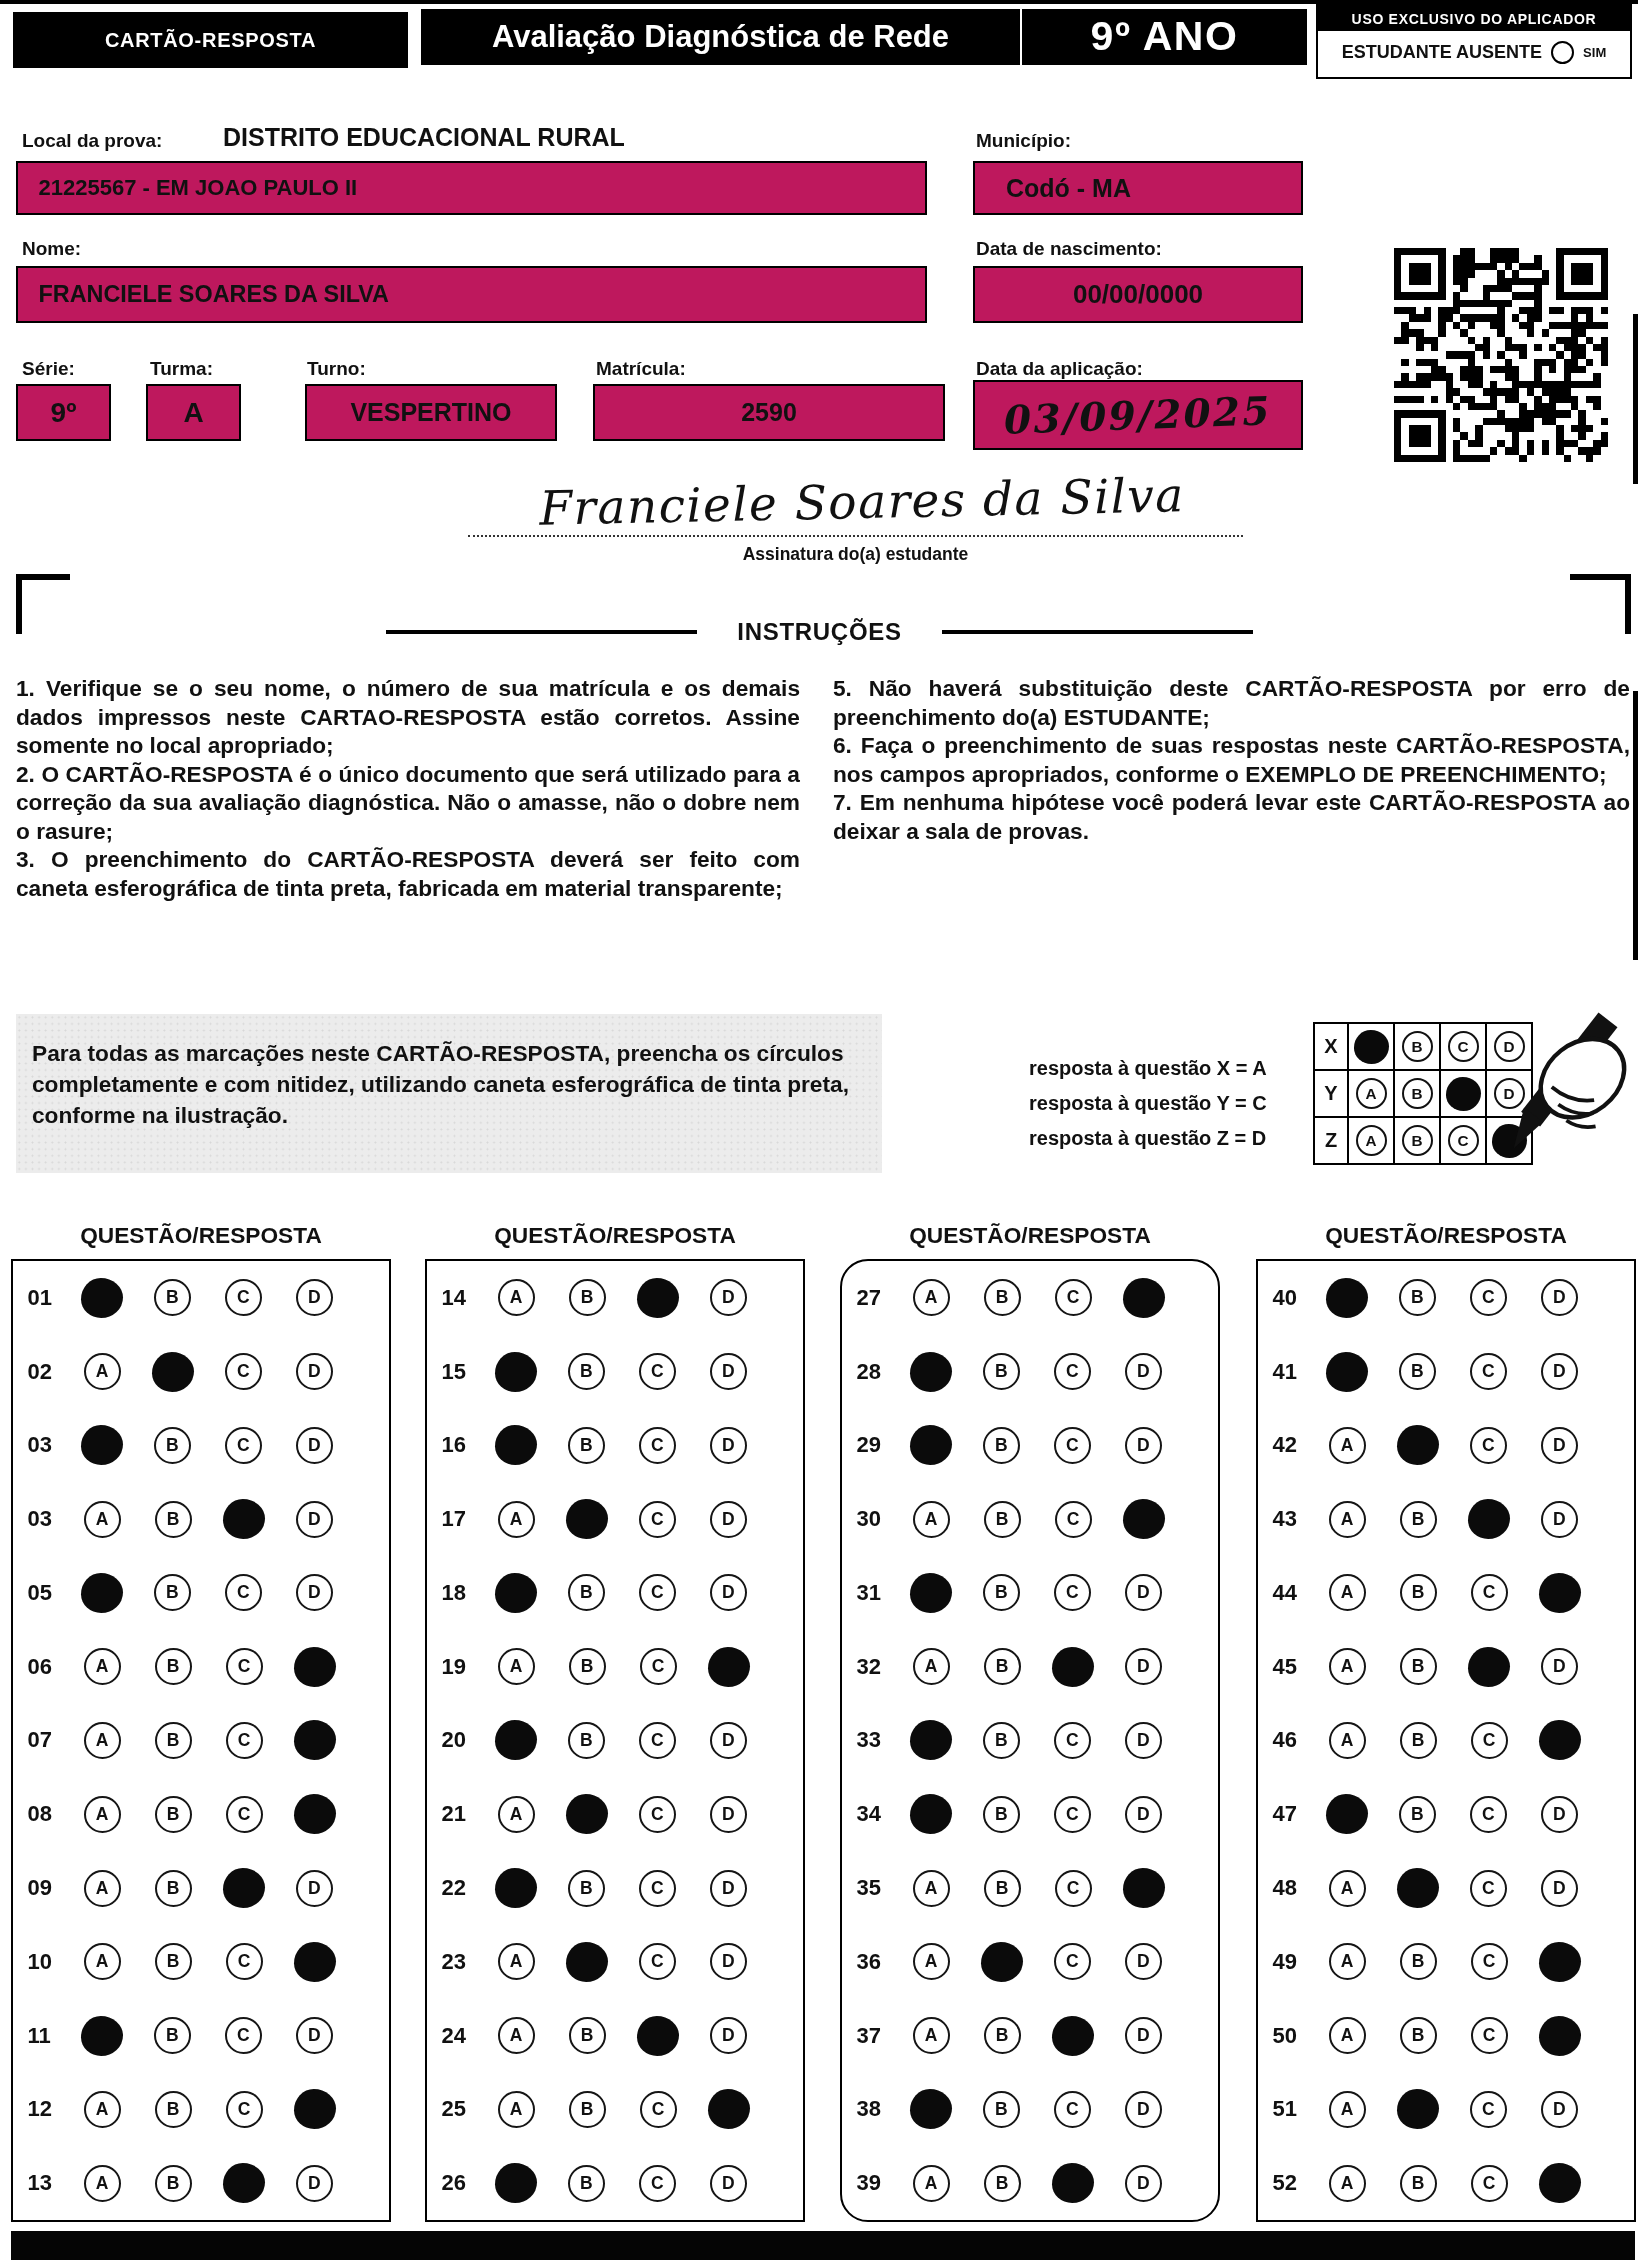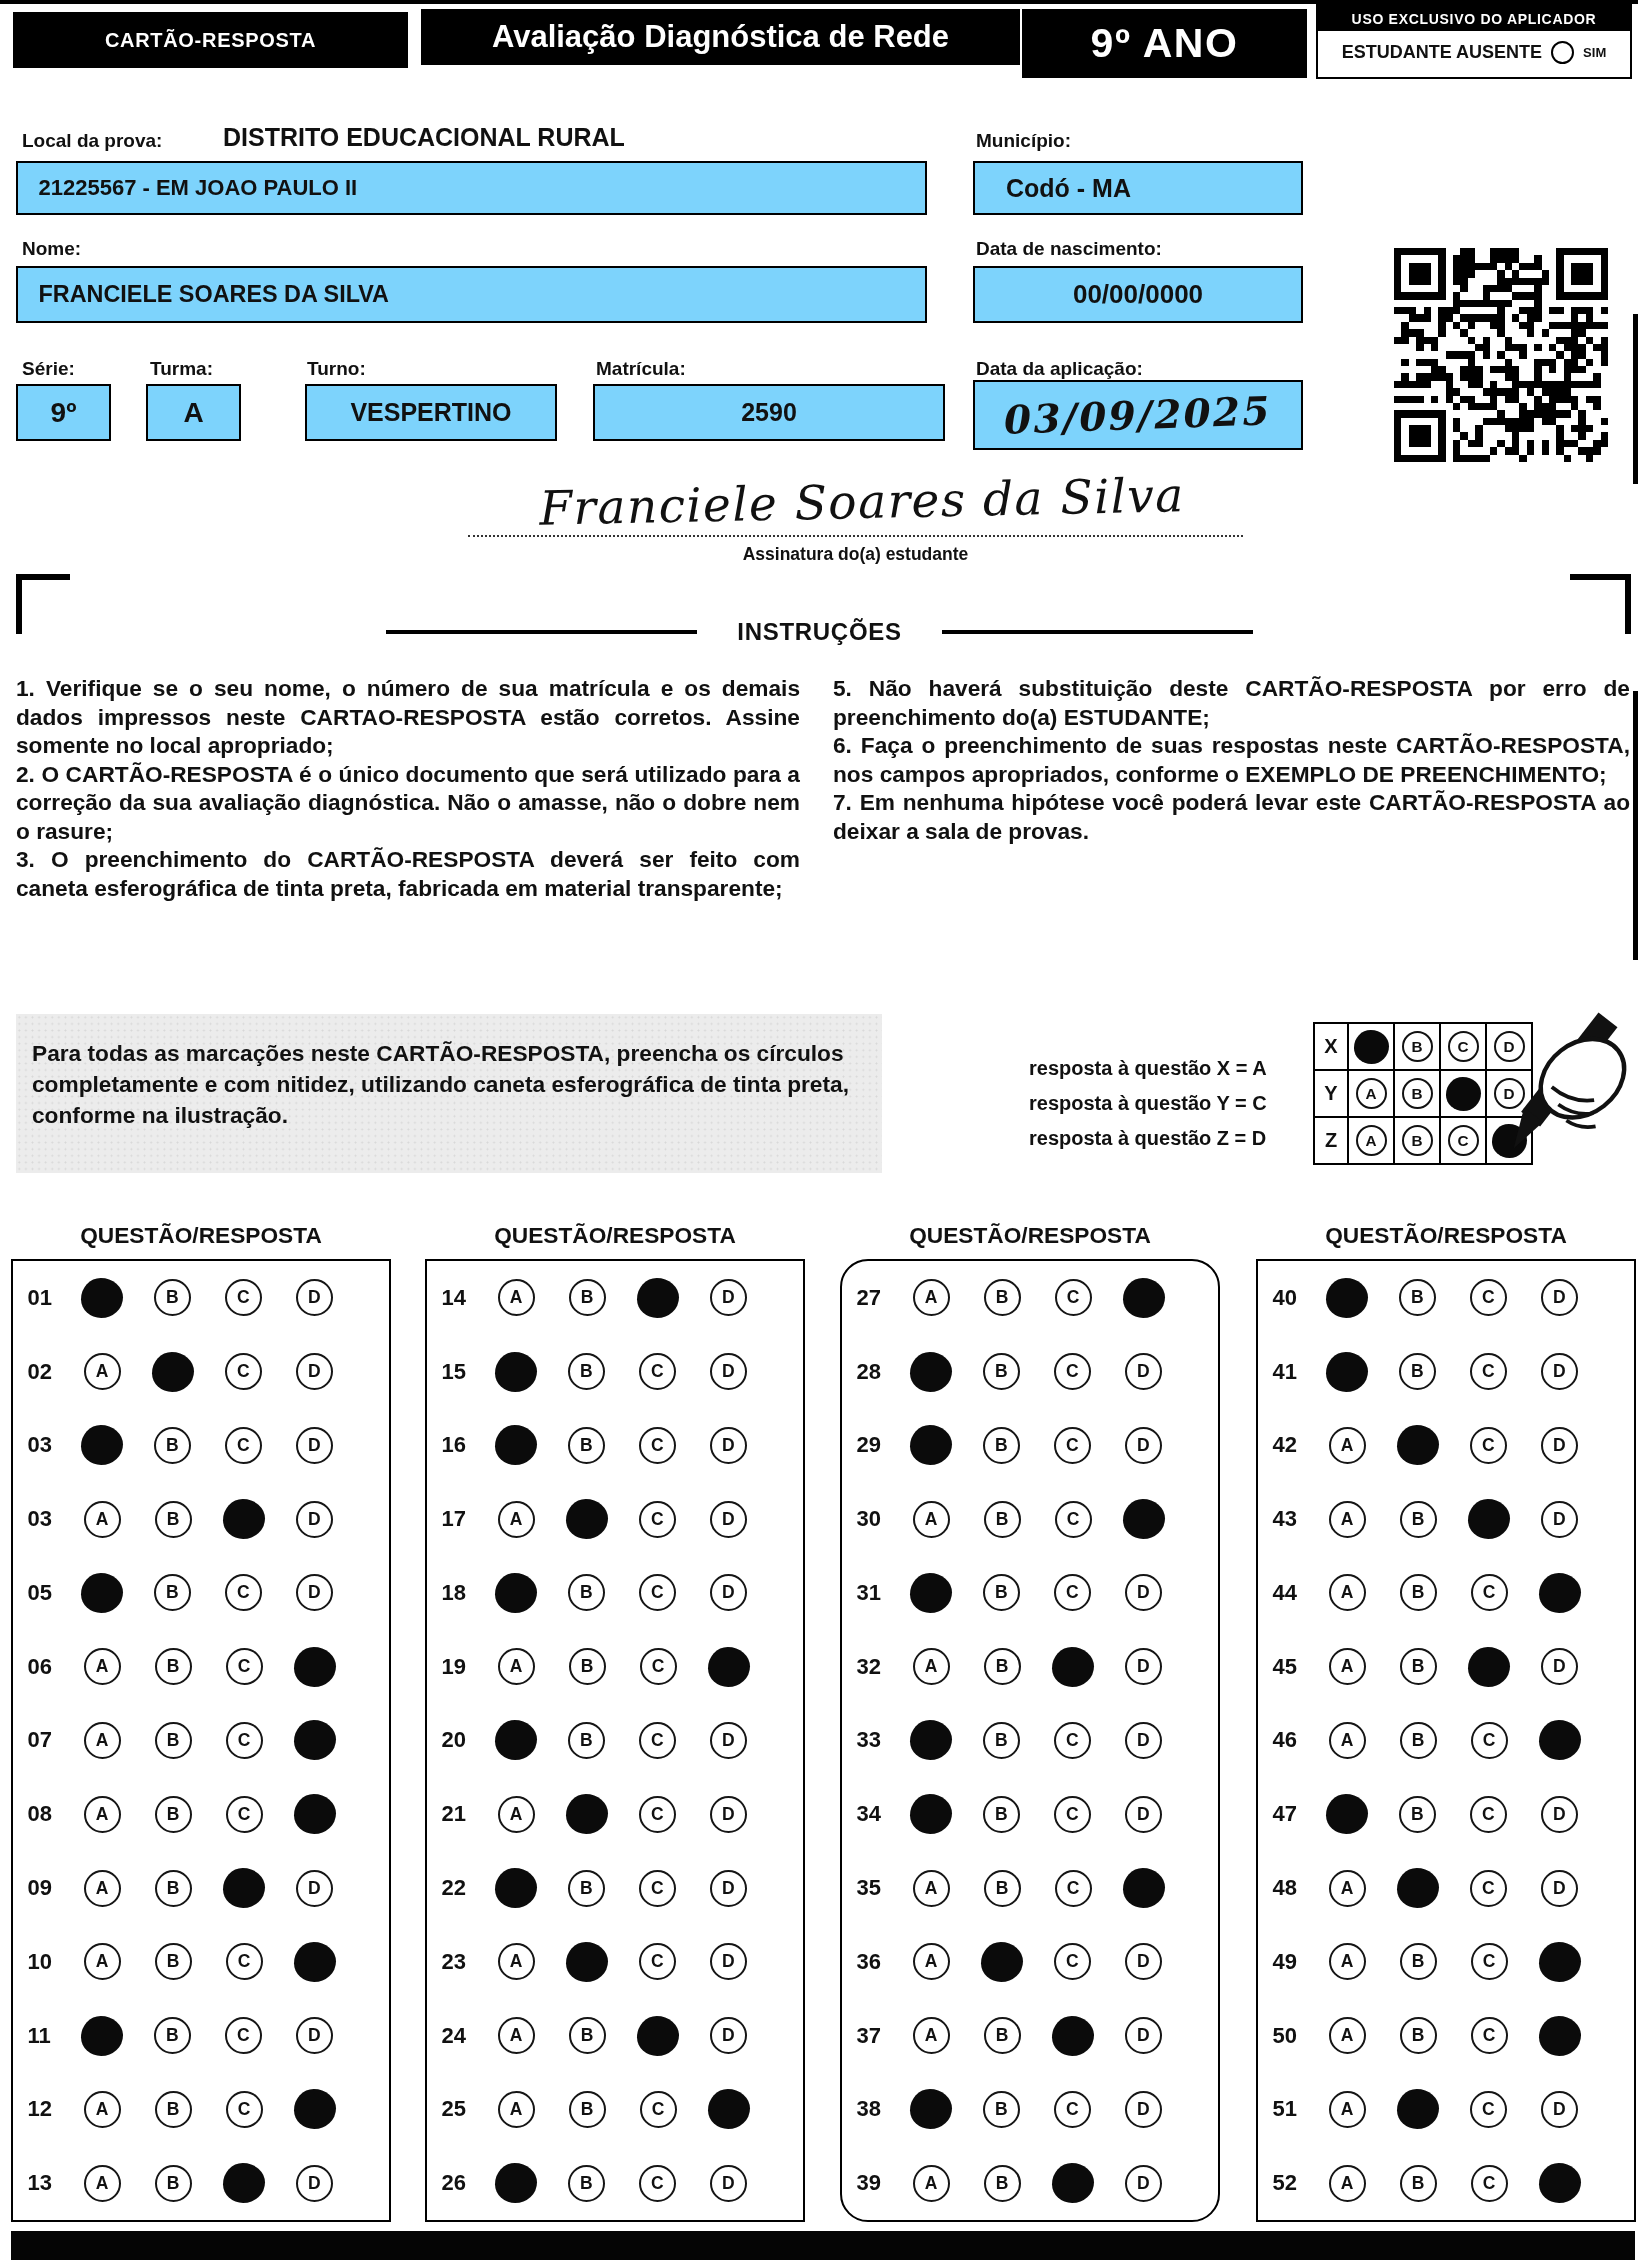--- a/index.html
+++ b/index.html
@@ -12,33 +12,33 @@
 
   
   .top-edge { left:0; top:0; width:1639px; height:3.7px; background:#000; }
   .bottom-bar { left:11px; top:2231px; width:1624px; height:29px; background:#050505; }
   .edge-line { background:#000; width:5.8px; }
 
   
   .hdr-box { background:#000; color:#fff; display:flex; align-items:center; justify-content:center; font-weight:bold; }
   .hdr-title    { left:13px;  top:12px; width:395px; height:56px; font-size:20px; letter-spacing:0.7px; }
   .hdr-subtitle { left:421px; top:8.8px; width:599px; height:56px; font-size:31px; }
-  .hdr-grade    { left:1022px;top:8.8px; width:285px; height:69px; font-size:41px; letter-spacing:1.5px; }
+  .hdr-grade    { left:1022px;top:8.8px; width:285px; height:56px; font-size:41px; letter-spacing:1.5px; }
 
   .apl-box { left:1316px; top:4.4px; width:316px; height:75px; border:2.9px solid #000; background:#fff; }
   .apl-strip { height:25px; background:#000; color:#fff; display:flex; align-items:center; justify-content:center;
                font-size:14px; font-weight:bold; letter-spacing:0.7px; }
   .apl-row { height:42px; display:flex; align-items:center; justify-content:center; gap:8.8px;
              font-size:18px; font-weight:bold; }
   .apl-circle { width:23.4px; height:23.4px; border:2.2px solid #000; border-radius:50%; display:inline-block; }
   .apl-sim { font-size:13px; font-weight:bold; }
 
   
   .lbl { font-size:19px; font-weight:bold; }
-  .fbox { border:2.2px solid #000; background:#7dd3fc; display:flex; align-items:center; font-weight:bold; }
+  .fbox { border:2.2px solid #000; background:#be185d; display:flex; align-items:center; font-weight:bold; }
   .fbox.center { justify-content:center; }
   .val-local { font-size:25px; font-weight:bold; }
 
   .handwriting { font-family:"DejaVu Serif", serif; font-style:italic; }
   .hand-date { font-size:39px; transform:rotate(-2deg); letter-spacing:2.2px; }
   .sig-text  { font-size:47px; transform:rotate(-1.2deg); letter-spacing:1.5px; white-space:nowrap; text-align:center; }
   .sig-line  { border-bottom:2.2px dotted #333; }
   .sig-label { text-align:center; font-size:17.5px; font-weight:bold; }
 
   .qr-wrap { border:1.5px solid #fff; background:#fff; }

